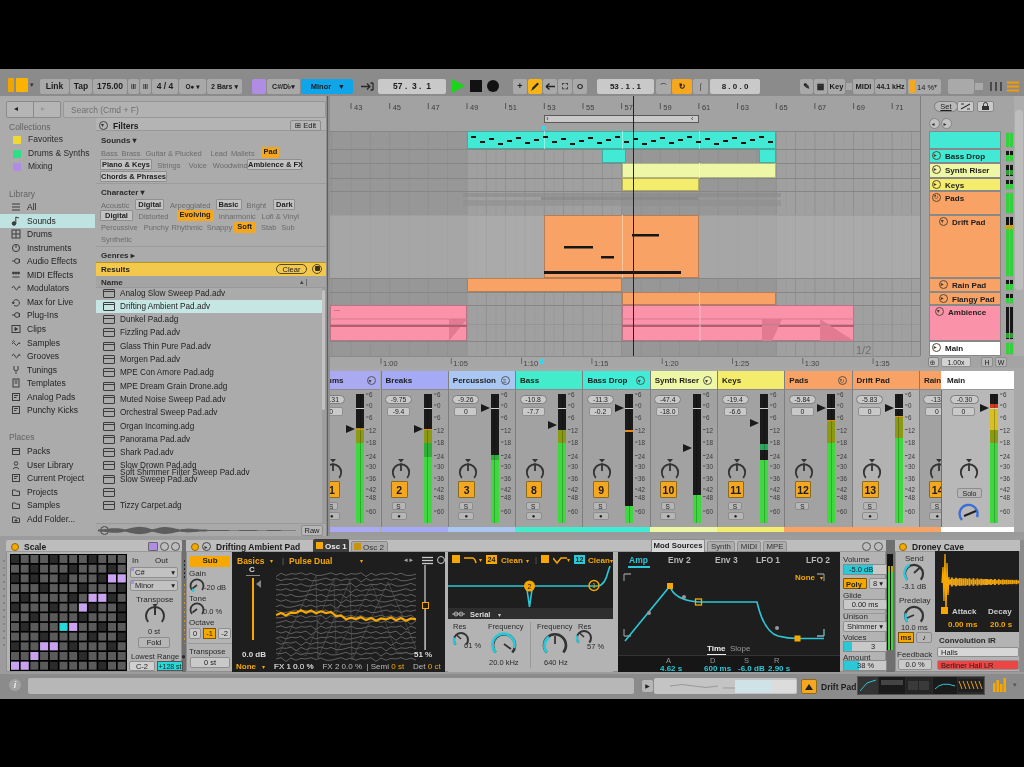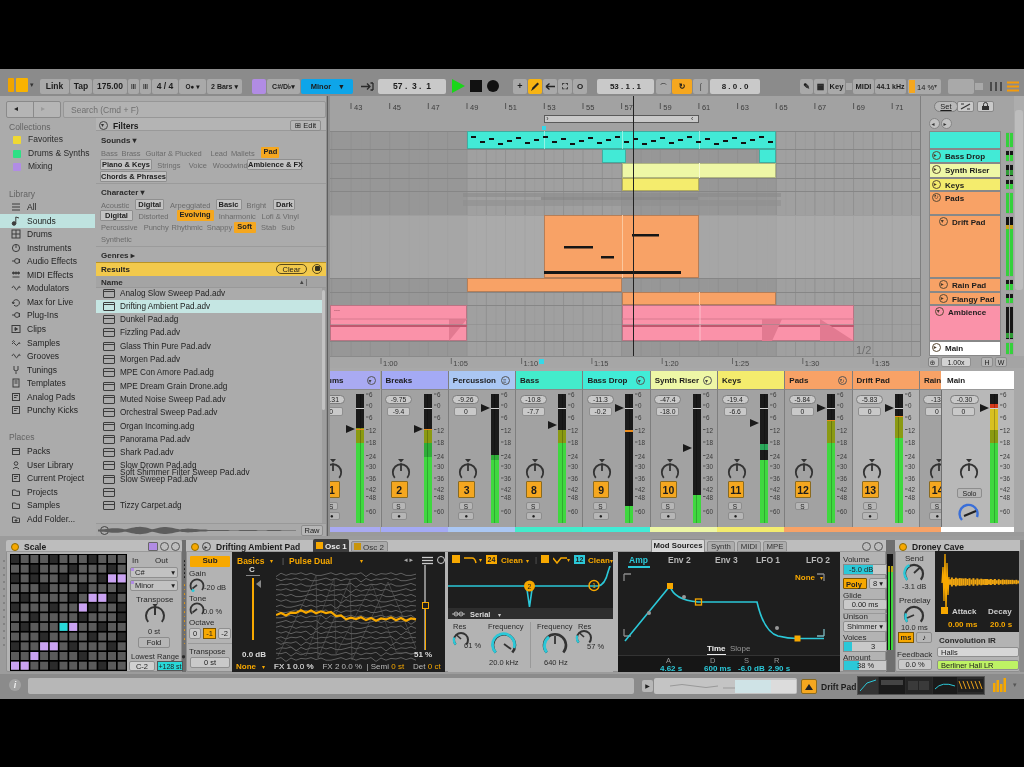--- a/index.html
+++ b/index.html
@@ -1697,21 +1697,21 @@
     <line x1="81.3" y1="28.8" x2="81.3" y2="33.2" stroke="#eea410" stroke-width="2"></line>
     <line x1="83.2" y1="29.5" x2="83.2" y2="32.5" stroke="#eea410" stroke-width="2"></line>
     <rect x="6" y="56" width="7" height="7" fill="#f7a800"></rect>
     <text x="17" y="63" font-size="8" fill="#ccc" font-family="Liberation Sans" font-weight="bold">Attack</text>
     <text x="53" y="63" font-size="8" fill="#ccc" font-family="Liberation Sans" font-weight="bold">Decay</text>
     <text x="13" y="76" font-size="8" fill="#f7a800" font-family="Liberation Sans" font-weight="bold">0.00 ms</text>
     <text x="55" y="76" font-size="8" fill="#f7a800" font-family="Liberation Sans" font-weight="bold">20.0 s</text>
   </svg>
 <div class="txt" style="left:939px;top:636px;font-size:8px;color:#2a2a2a;font-weight:bold;">Convolution IR</div>
 <div class="vbox" style="left:937px;top:647px;width:82px;height:10px;font-size:7.5px;line-height:9px;background:#d6d6d6;text-align:left;padding-left:3px;">Halls</div>
-<div class="vbox" style="left:937px;top:660px;width:82px;height:10px;font-size:7.5px;line-height:9px;background:#bef264;text-align:left;padding-left:3px;">Berliner Hall LR</div>
+<div class="vbox" style="left:937px;top:660px;width:82px;height:10px;font-size:7.5px;line-height:9px;background:#ef4444;text-align:left;padding-left:3px;">Berliner Hall LR</div>
 <div class="abs" style="left:0px;top:674px;width:1024px;height:25px;background:#8b8b8b;"></div>
 <div class="abs" style="left:9px;top:679px;width:12px;height:12px;border-radius:50%;background:#a2a2a2;color:#f0f0f0;font-size:9px;text-align:center;line-height:12px;font-style:italic;font-weight:bold;">i</div>
 <div class="abs" style="left:28px;top:678px;width:606px;height:16px;background:#b7b7b7;border-radius:2px;"></div>
 <div class="abs" style="left:642px;top:680px;width:11px;height:12px;font-size:6px;line-height:12px;background:#b7b7b7;border-radius:2px;text-align:center;color:#222;">▶</div>
 <div class="abs" style="left:654px;top:678px;width:143px;height:16px;background:#c4c4c4;border-radius:2px;"></div>
 <svg class="abs" style="left:655px;top:680px" width="141" height="13">
     <path d="M15 6 q12 -3 24 0 t24 0" stroke="#999" fill="none"></path>
     <path d="M68 8 h16" stroke="#999"></path>
     <rect x="80" y="0" width="36" height="13" fill="#cfe3e6"></rect>
     <rect x="116" y="0" width="25" height="13" fill="#dcdcdc"></rect>

